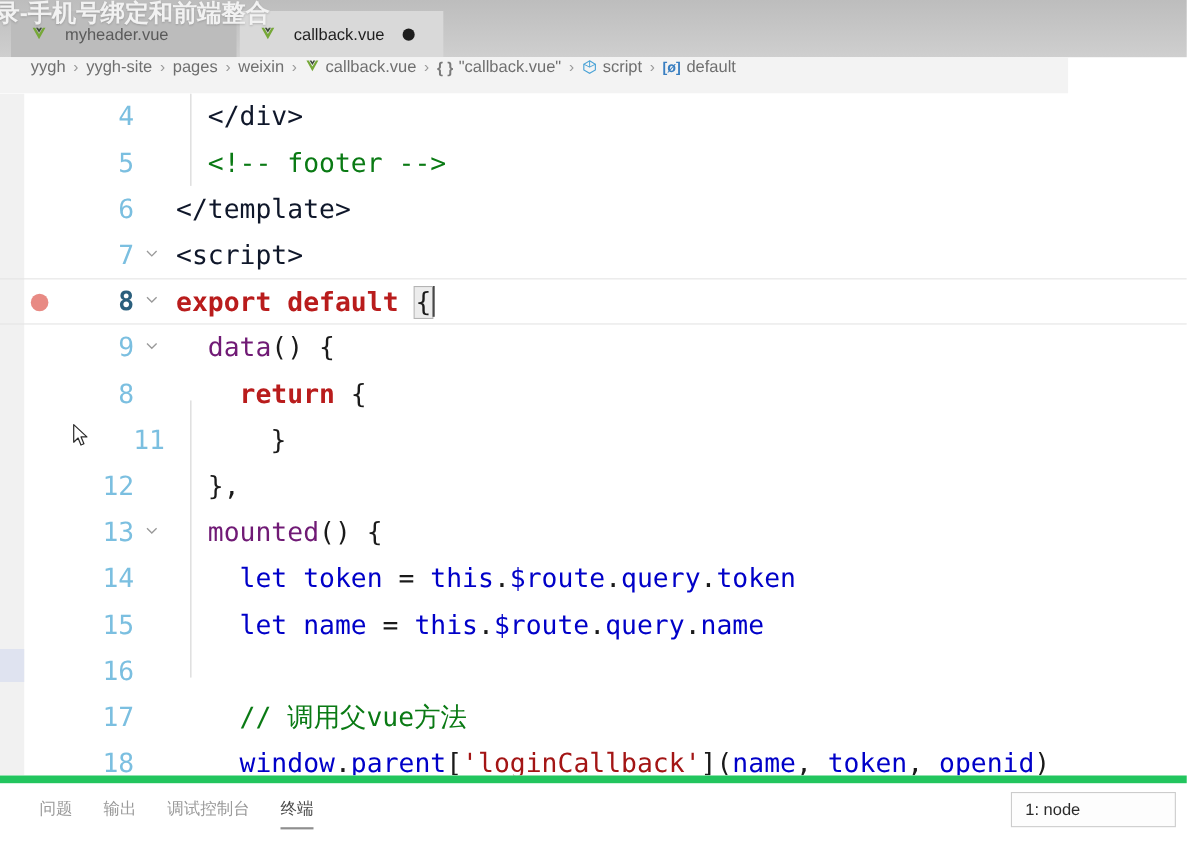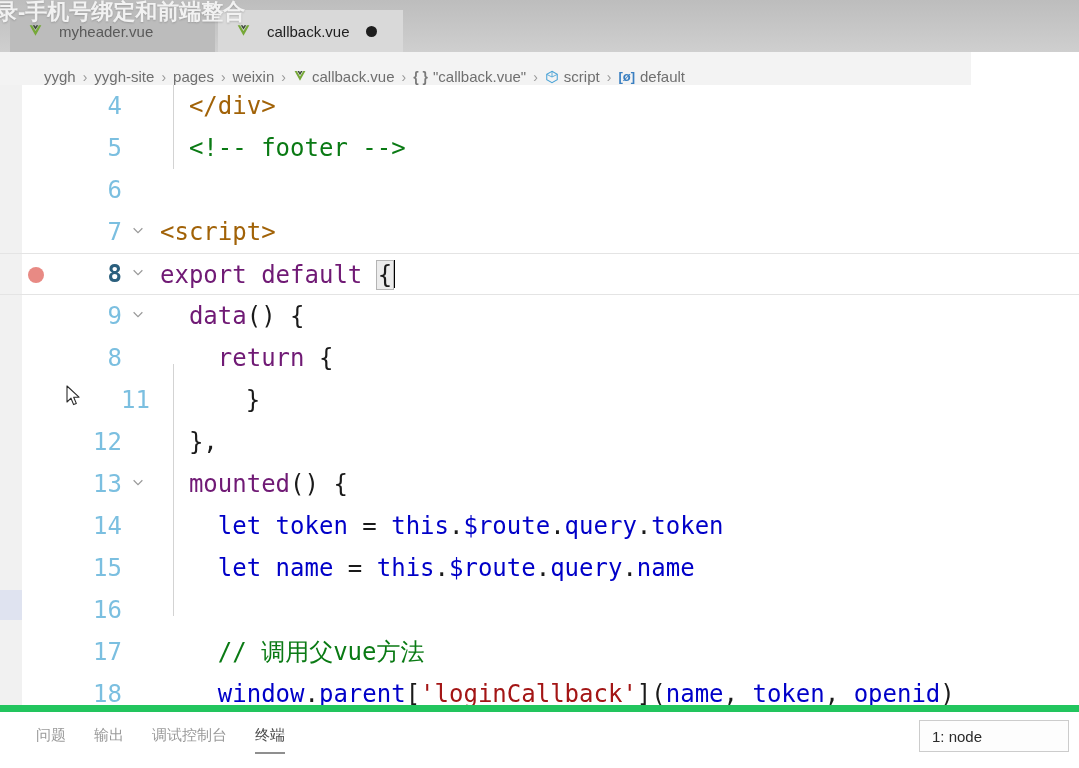--- a/index.html
+++ b/index.html
@@ -44,22 +44,22 @@
     font-size:22px;font-weight:bold;color:#f2f2f2;
     white-space:nowrap;letter-spacing:0px;
     text-shadow:0 1px 2px rgba(0,0,0,.18);
     z-index:40;pointer-events:none;
   }
 
   
   .breadcrumb{
     position:absolute;left:0;top:52px;width:971px;height:33px;
     background:#f3f3f3;
-    display:flex;align-items:flex-end;
-    padding-left:44px;box-sizing:border-box;
+    display:flex;align-items:flex-start;
+    padding-left:28px;box-sizing:border-box;
     font-size:15px;color:#6f6f6f;
     white-space:nowrap;
   }
   .bc-item{display:inline-flex;align-items:center;gap:5px;}
   .bc-sep{margin:0 7px;color:#9a9a9a;font-size:14px;}
   .bc-ico{display:inline-flex;align-items:center;}
   .sym-braces{color:#7a7a7a;font-size:14px;font-weight:bold;}
   .sym-ns{color:#4ba3d6;font-size:14px;}
   .sym-field{color:#3a7fc1;font-size:13px;font-weight:bold;}
 
@@ -105,23 +105,23 @@
   }
   .code{
     position:absolute;left:160px;white-space:pre;
     font-family:"DejaVu Sans Mono","Liberation Mono",monospace;
     font-size:24px;letter-spacing:0px;
   }
   .indent-guide{
     position:absolute;width:1px;background:#d3d3d3;
   }
   
-  .t-tag{color:#a16207;}
+  .t-tag{color:#0f172a;}
   .t-comment{color:#0a7a14;}
-  .t-kw{color:#701a75;}
+  .t-kw{color:#b91c1c;font-weight:bold;}
   .t-fn{color:#701a75;}
   .t-var{color:#0000c8;}
   .t-plain{color:#1a1a1a;}
   .t-str{color:#a31515;}
   .t-punct{color:#1a1a1a;}
   .bracket-hl{
     outline:1px solid #b4b4b4;background:#ececec;padding:0 1px;
   }
   .caret{
     display:inline-block;width:2px;height:28px;background:#000;
@@ -263,20 +263,21 @@
         <span class="code"><span class="t-tag">&nbsp;&nbsp;&lt;/div&gt;</span></span>
       </div>
 
       <div class="line" style="top:42px;">
         <span class="ln">5</span>
         <span class="code"><span class="t-comment">&nbsp;&nbsp;&lt;!-- footer --&gt;</span></span>
       </div>
 
       <div class="line" style="top:84px;">
         <span class="ln">6</span>
+        <span class="code"><span class="t-tag">&lt;/template&gt;</span></span>
       </div>
 
       <div class="line" style="top:126px;">
         <span class="ln">7</span>
         <span class="fold">
           <svg viewBox="0 0 16 16" width="14" height="14" aria-hidden="true">
             <path d="M3 6 L8 11 L13 6" fill="none" stroke="#9a9a9a" stroke-width="1.4"></path>
           </svg>
         </span>
         <span class="code"><span class="t-tag">&lt;script&gt;</span></span>

